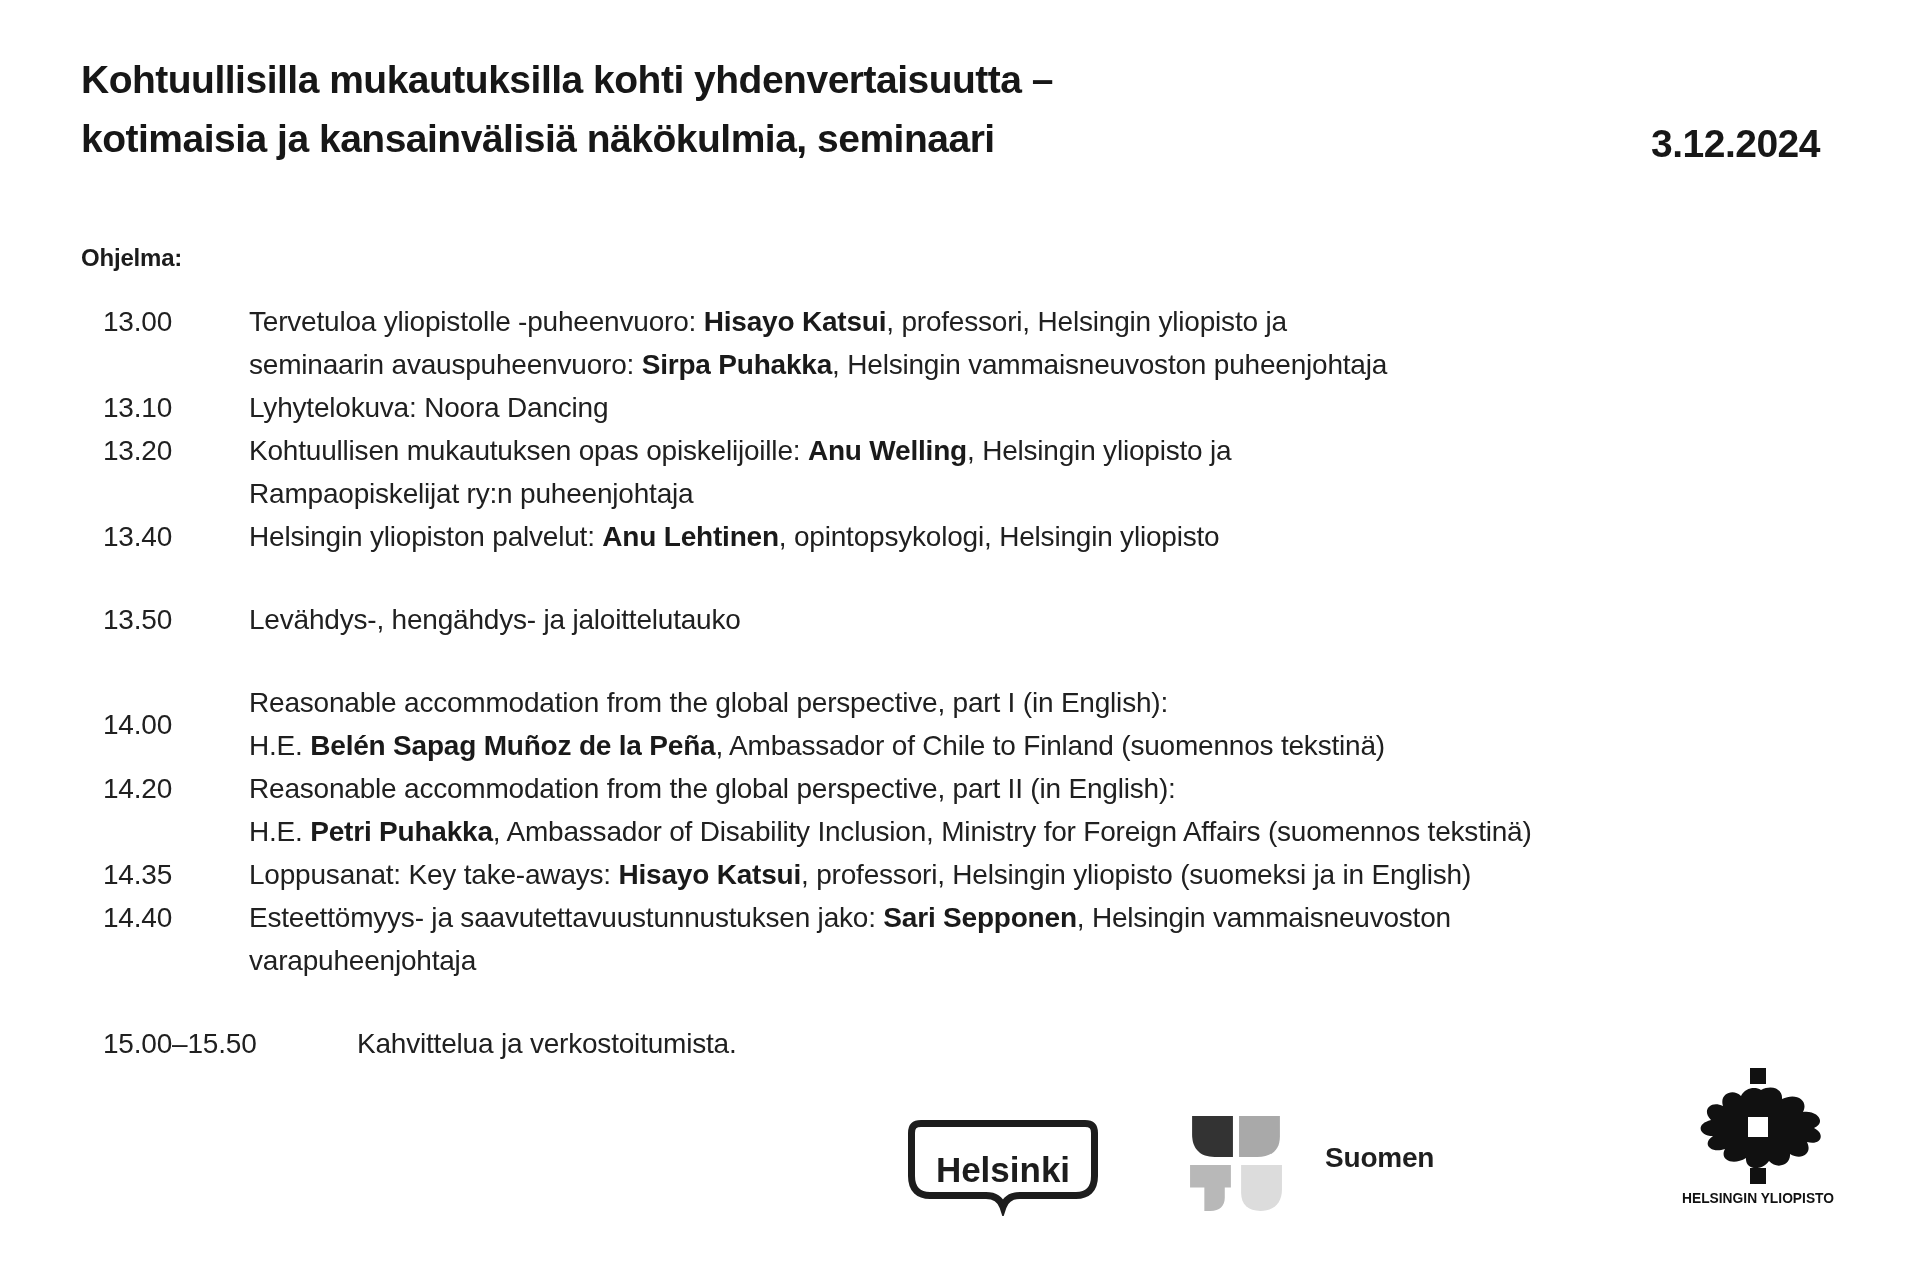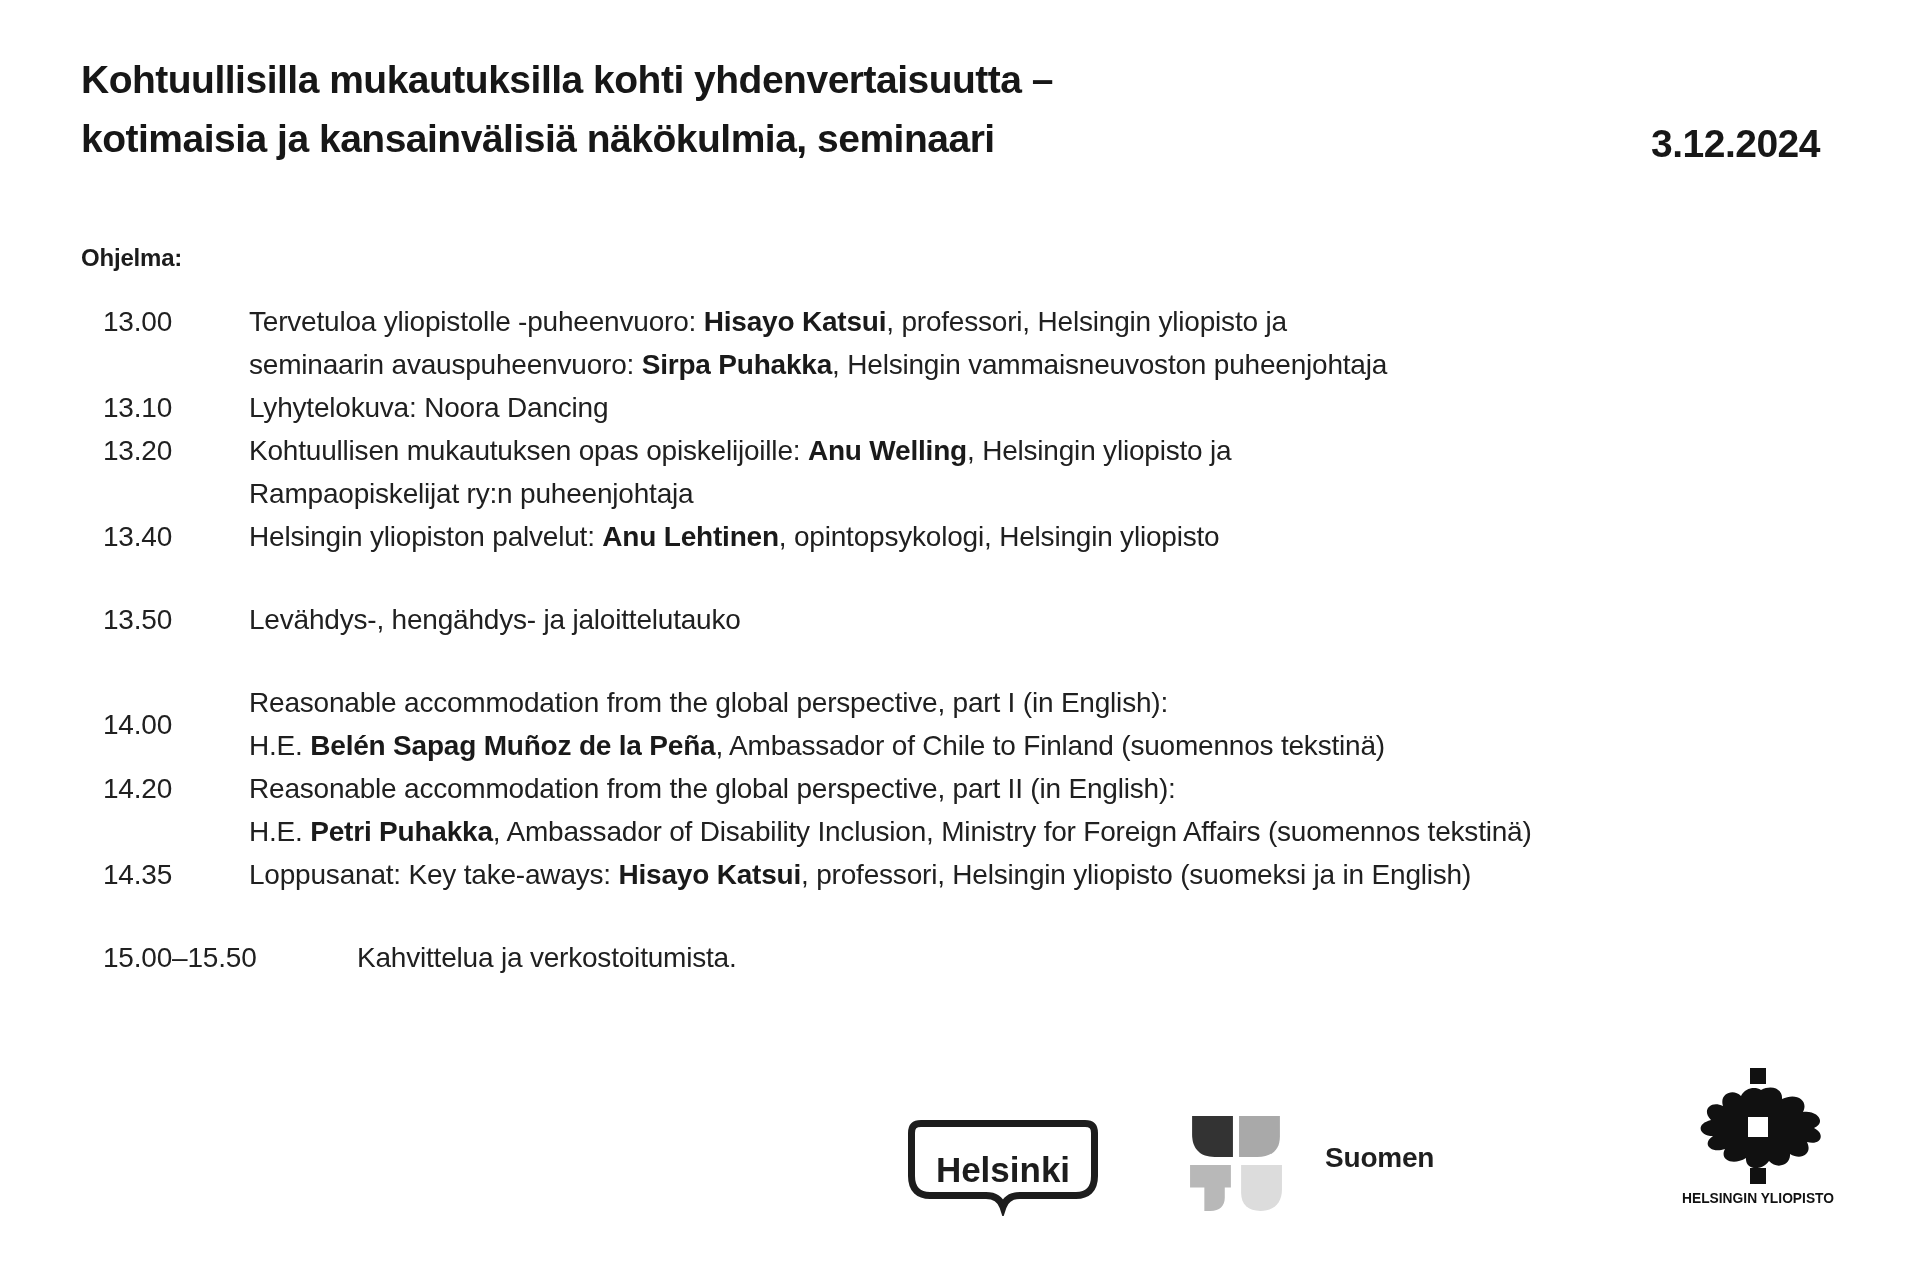--- a/index.html
+++ b/index.html
@@ -114,20 +114,27 @@
     </div>
   </div>
 
   <div class="row">
     <span class="time">14.35</span>
     <div class="desc">
       <div class="line"><span>Loppusanat: Key take-aways: </span><b>Hisayo Katsui</b><span>, professori, Helsingin yliopisto (suomeksi ja in English)</span></div>
     </div>
   </div>
 
+  <div class="row">
+    <span class="time">14.40</span>
+    <div class="desc">
+      <div class="line"><span>Esteettömyys- ja saavutettavuustunnustuksen jako: </span><b>Sari Sepponen</b><span>, Helsingin vammaisneuvoston</span></div>
+      <div class="line"><span>varapuheenjohtaja</span></div>
+    </div>
+  </div>
 
   <div class="row gap wide">
     <span class="time">15.00–15.50</span>
     <div class="desc">
       <div class="line"><span>Kahvittelua ja verkostoitumista.</span></div>
     </div>
   </div>
 
 </div>
 

